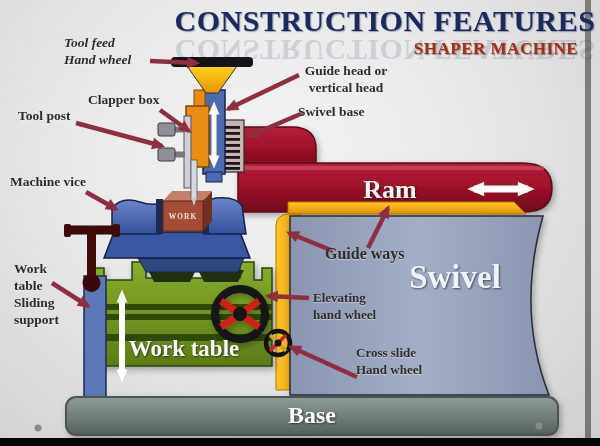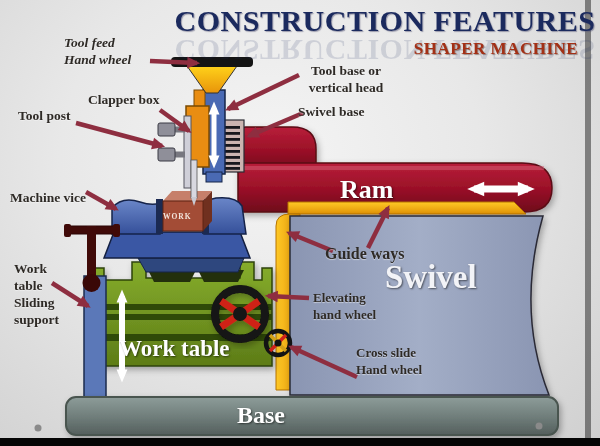--- a/index.html
+++ b/index.html
@@ -27,21 +27,21 @@
     text-shadow:1px 1px 1px rgba(60,20,10,.45);
     white-space:nowrap;
     padding-left:12px;
   }
   .lbl{
     position:absolute; color:var(--label_dark,#2e2a26); font-weight:bold;
     font-size:13.5px; line-height:17px; text-shadow:0 1px 1px rgba(255,255,255,.5);
   }
   .lbl span{display:block;}
   .onpart{
-    position:absolute; color:#ffffff; font-weight:bold; 
+    position:absolute; color:#ffffff; font-weight:bold; text-align:center;
     text-shadow:1px 1px 2px rgba(0,0,0,.55); white-space:nowrap;
   }
   .ram-lbl{left:340px; top:175px; width:100px; font-size:26px;}
   .column-lbl{left:385px; top:259px; width:140px; font-size:33px; color:#f2f3f7;}
   .worktable-lbl{left:119px; top:336px; width:130px; font-size:23px;}
   .base-lbl{left:237px; top:402px; width:150px; font-size:24px;}
   .work-lbl{left:163px; top:212px; width:40px; font-size:7.5px; letter-spacing:1px;
             color:#f3e6de; text-shadow:none;}
 </style>
 </head>
@@ -217,31 +217,31 @@
   <div class="ttl">CONSTRUCTION FEATURES</div>
   <div class="ttl ttl-reflect">CONSTRUCTION FEATURES</div>
   <div class="subttl">SHAPER MACHINE</div>
 
   <div class="lbl" style="left:64px; top:34px; width:92px; text-align:left;font-style:italic;">
     <span>Tool feed</span>
     <span>Hand wheel</span>
   </div>
 
   <div class="lbl" style="left:296px; top:62px; width:100px; text-align:center;">
-    <span>Tool base or</span>
+    <span>Guide head or</span>
     <span>vertical head</span>
   </div>
 
   <div class="lbl" style="left:88px; top:91px;">Clapper box</div>
 
   <div class="lbl" style="left:18px; top:107px;">Tool post</div>
 
   <div class="lbl" style="left:298px; top:103px;">Swivel base</div>
 
-  <div class="lbl" style="left:10px; top:173px;margin-top:16px;">Machine vice</div>
+  <div class="lbl" style="left:10px; top:173px;">Machine vice</div>
 
   <div class="lbl" style="left:14px; top:260px; width:80px;">
     <span>Work</span>
     <span>table</span>
     <span>Sliding</span>
     <span>support</span>
   </div>
 
   <div class="lbl" style="left:325px; top:245px; font-size:16px;">Guide ways</div>
 

